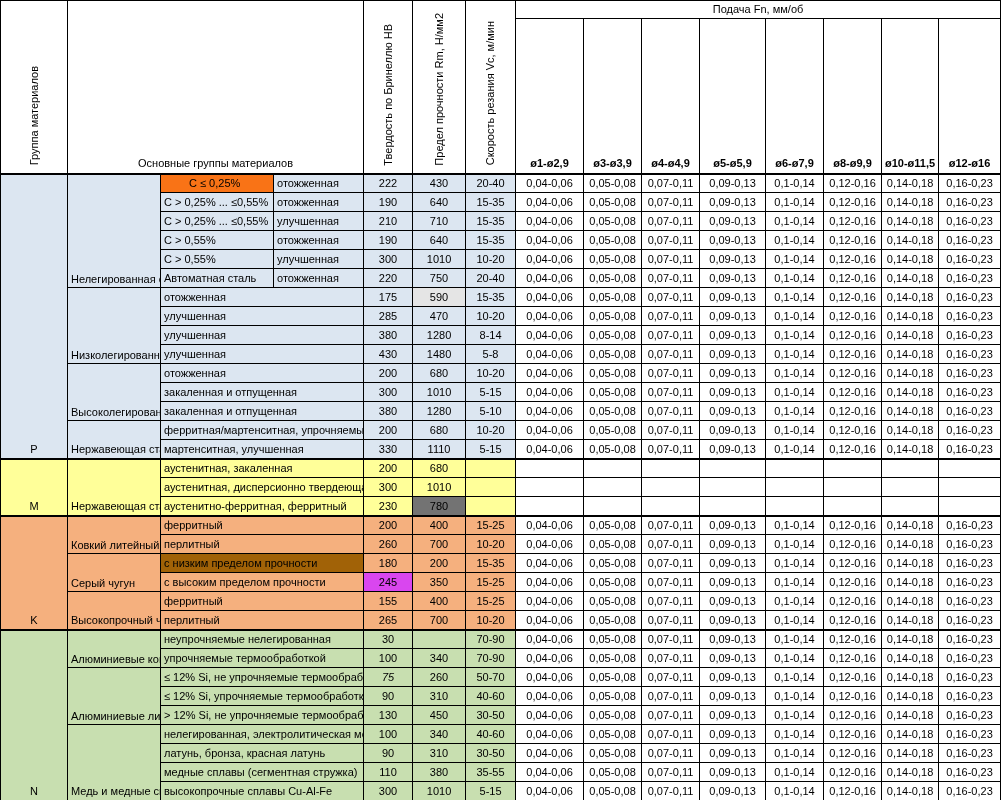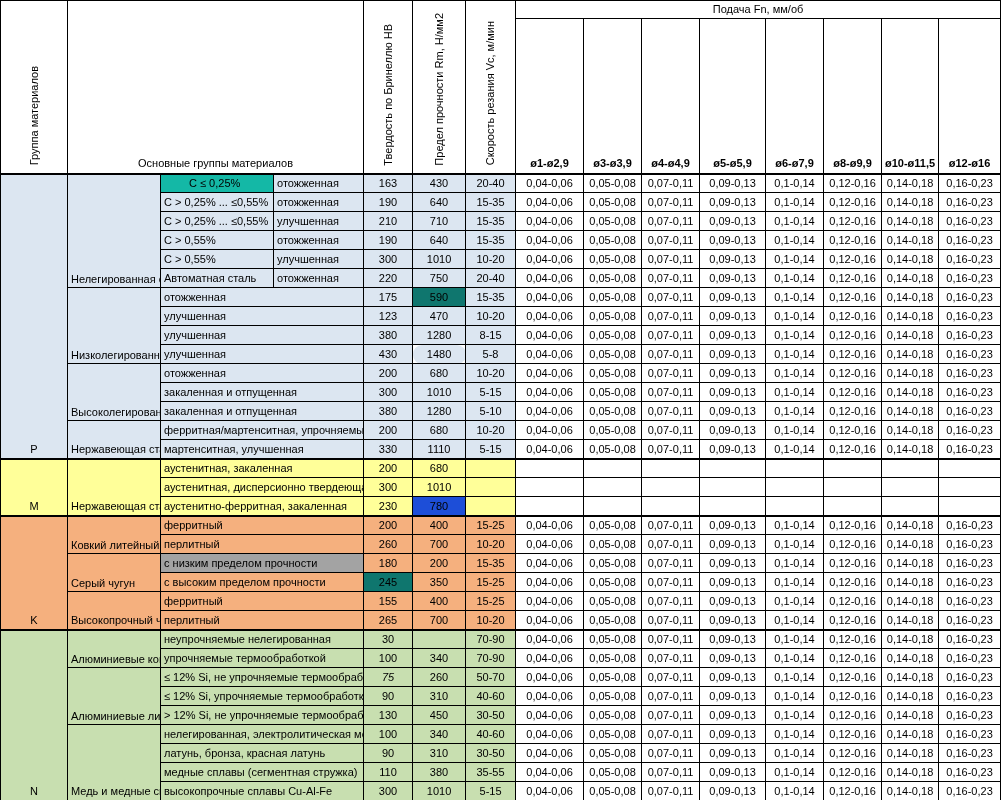--- a/index.html
+++ b/index.html
@@ -75,23 +75,23 @@
         <th class="dia">ø6-ø7,9</th>
         <th class="dia">ø8-ø9,9</th>
         <th class="dia">ø10-ø11,5</th>
         <th class="dia">ø12-ø16</th>
       </tr>
   </thead>
   <tbody id="table-body">
       <tr>
         <td class="section-cell bb2" rowspan="15" style="background: rgb(220, 230, 241);">P</td>
         <td class="group-cell" rowspan="6" style="background: rgb(220, 230, 241);">Нелегированная сталь</td>
-        <td class="mat" style="background: #14b8a6; padding-left: 28px;">C ≤ 0,25%</td>
+        <td class="mat" style="background: #f97316; padding-left: 28px;">C ≤ 0,25%</td>
         <td class="mat" style="background: rgb(220, 230, 241);">отожженная</td>
-        <td class="num" style="background: rgb(220, 230, 241);">163</td>
+        <td class="num" style="background: rgb(220, 230, 241);">222</td>
         <td class="num" style="background: rgb(220, 230, 241);">430</td>
         <td class="num" style="background: rgb(220, 230, 241);">20-40</td>
         <td class="feed" style="background: rgb(255, 255, 255);">0,04-0,06</td>
         <td class="feed" style="background: rgb(255, 255, 255);">0,05-0,08</td>
         <td class="feed" style="background: rgb(255, 255, 255);">0,07-0,11</td>
         <td class="feed" style="background: rgb(255, 255, 255);">0,09-0,13</td>
         <td class="feed" style="background: rgb(255, 255, 255);">0,1-0,14</td>
         <td class="feed" style="background: rgb(255, 255, 255);">0,12-0,16</td>
         <td class="feed" style="background: rgb(255, 255, 255);">0,14-0,18</td>
         <td class="feed" style="background: rgb(255, 255, 255);">0,16-0,23</td>
@@ -168,63 +168,63 @@
         <td class="feed" style="background: rgb(255, 255, 255);">0,09-0,13</td>
         <td class="feed" style="background: rgb(255, 255, 255);">0,1-0,14</td>
         <td class="feed" style="background: rgb(255, 255, 255);">0,12-0,16</td>
         <td class="feed" style="background: rgb(255, 255, 255);">0,14-0,18</td>
         <td class="feed" style="background: rgb(255, 255, 255);">0,16-0,23</td>
       </tr>
       <tr>
         <td class="group-cell" rowspan="4" style="background: rgb(220, 230, 241);">Низколегированная сталь</td>
         <td class="mat" colspan="2" style="background: rgb(220, 230, 241);">отожженная</td>
         <td class="num" style="background: rgb(220, 230, 241);">175</td>
-        <td class="num" style="background: #0f766e; margin-left: 13px;">590</td>
+        <td class="num" style="background: #e5e5e5; margin-left: 13px;">590</td>
         <td class="num" style="background: rgb(220, 230, 241);">15-35</td>
         <td class="feed" style="background: rgb(255, 255, 255);">0,04-0,06</td>
         <td class="feed" style="background: rgb(255, 255, 255);">0,05-0,08</td>
         <td class="feed" style="background: rgb(255, 255, 255);">0,07-0,11</td>
         <td class="feed" style="background: rgb(255, 255, 255);">0,09-0,13</td>
         <td class="feed" style="background: rgb(255, 255, 255);">0,1-0,14</td>
         <td class="feed" style="background: rgb(255, 255, 255);">0,12-0,16</td>
         <td class="feed" style="background: rgb(255, 255, 255);">0,14-0,18</td>
         <td class="feed" style="background: rgb(255, 255, 255);">0,16-0,23</td>
       </tr>
       <tr>
         <td class="mat" colspan="2" style="background: rgb(220, 230, 241);">улучшенная</td>
-        <td class="num" style="background: rgb(220, 230, 241);">123</td>
+        <td class="num" style="background: rgb(220, 230, 241);">285</td>
         <td class="num" style="background: rgb(220, 230, 241);">470</td>
         <td class="num" style="background: rgb(220, 230, 241);">10-20</td>
         <td class="feed" style="background: rgb(255, 255, 255);">0,04-0,06</td>
         <td class="feed" style="background: rgb(255, 255, 255);">0,05-0,08</td>
         <td class="feed" style="background: rgb(255, 255, 255);">0,07-0,11</td>
         <td class="feed" style="background: rgb(255, 255, 255);">0,09-0,13</td>
         <td class="feed" style="background: rgb(255, 255, 255);">0,1-0,14</td>
         <td class="feed" style="background: rgb(255, 255, 255);">0,12-0,16</td>
         <td class="feed" style="background: rgb(255, 255, 255);">0,14-0,18</td>
         <td class="feed" style="background: rgb(255, 255, 255);">0,16-0,23</td>
       </tr>
       <tr>
         <td class="mat" colspan="2" style="background: rgb(220, 230, 241);">улучшенная</td>
         <td class="num" style="background: rgb(220, 230, 241);">380</td>
         <td class="num" style="background: rgb(220, 230, 241);">1280</td>
-        <td class="num" style="background: rgb(220, 230, 241);">8-15</td>
+        <td class="num" style="background: rgb(220, 230, 241);">8-14</td>
         <td class="feed" style="background: rgb(255, 255, 255);">0,04-0,06</td>
         <td class="feed" style="background: rgb(255, 255, 255);">0,05-0,08</td>
         <td class="feed" style="background: rgb(255, 255, 255);">0,07-0,11</td>
         <td class="feed" style="background: rgb(255, 255, 255);">0,09-0,13</td>
         <td class="feed" style="background: rgb(255, 255, 255);">0,1-0,14</td>
         <td class="feed" style="background: rgb(255, 255, 255);">0,12-0,16</td>
         <td class="feed" style="background: rgb(255, 255, 255);">0,14-0,18</td>
         <td class="feed" style="background: rgb(255, 255, 255);">0,16-0,23</td>
       </tr>
       <tr>
         <td class="mat" colspan="2" style="background: rgb(220, 230, 241);">улучшенная</td>
         <td class="num" style="background: rgb(220, 230, 241);">430</td>
-        <td class="num" style="background: rgb(220, 230, 241); border-radius: 9px;">1480</td>
+        <td class="num" style="background: rgb(220, 230, 241);">1480</td>
         <td class="num" style="background: rgb(220, 230, 241);">5-8</td>
         <td class="feed" style="background: rgb(255, 255, 255);">0,04-0,06</td>
         <td class="feed" style="background: rgb(255, 255, 255);">0,05-0,08</td>
         <td class="feed" style="background: rgb(255, 255, 255);">0,07-0,11</td>
         <td class="feed" style="background: rgb(255, 255, 255);">0,09-0,13</td>
         <td class="feed" style="background: rgb(255, 255, 255);">0,1-0,14</td>
         <td class="feed" style="background: rgb(255, 255, 255);">0,12-0,16</td>
         <td class="feed" style="background: rgb(255, 255, 255);">0,14-0,18</td>
         <td class="feed" style="background: rgb(255, 255, 255);">0,16-0,23</td>
       </tr>
@@ -324,23 +324,23 @@
         <td class="feed" style="background: rgb(255, 255, 255);"></td>
         <td class="feed" style="background: rgb(255, 255, 255);"></td>
         <td class="feed" style="background: rgb(255, 255, 255);"></td>
         <td class="feed" style="background: rgb(255, 255, 255);"></td>
         <td class="feed" style="background: rgb(255, 255, 255);"></td>
         <td class="feed" style="background: rgb(255, 255, 255);"></td>
         <td class="feed" style="background: rgb(255, 255, 255);"></td>
         <td class="feed" style="background: rgb(255, 255, 255);"></td>
       </tr>
       <tr class="section-end">
-        <td class="mat" colspan="2" style="background: rgb(255, 255, 153);">аустенитно-ферритная, закаленная</td>
+        <td class="mat" colspan="2" style="background: rgb(255, 255, 153);">аустенитно-ферритная, ферритный</td>
         <td class="num" style="background: rgb(255, 255, 153);">230</td>
-        <td class="num" style="background: #1d4ed8;">780</td>
+        <td class="num" style="background: #737373;">780</td>
         <td class="num" style="background: rgb(255, 255, 153);"></td>
         <td class="feed" style="background: rgb(255, 255, 255);"></td>
         <td class="feed" style="background: rgb(255, 255, 255);"></td>
         <td class="feed" style="background: rgb(255, 255, 255);"></td>
         <td class="feed" style="background: rgb(255, 255, 255);"></td>
         <td class="feed" style="background: rgb(255, 255, 255);"></td>
         <td class="feed" style="background: rgb(255, 255, 255);"></td>
         <td class="feed" style="background: rgb(255, 255, 255);"></td>
         <td class="feed" style="background: rgb(255, 255, 255);"></td>
       </tr>
@@ -369,36 +369,36 @@
         <td class="feed" style="background: rgb(255, 255, 255);">0,05-0,08</td>
         <td class="feed" style="background: rgb(255, 255, 255);">0,07-0,11</td>
         <td class="feed" style="background: rgb(255, 255, 255);">0,09-0,13</td>
         <td class="feed" style="background: rgb(255, 255, 255);">0,1-0,14</td>
         <td class="feed" style="background: rgb(255, 255, 255);">0,12-0,16</td>
         <td class="feed" style="background: rgb(255, 255, 255);">0,14-0,18</td>
         <td class="feed" style="background: rgb(255, 255, 255);">0,16-0,23</td>
       </tr>
       <tr>
         <td class="group-cell" rowspan="2" style="background: rgb(245, 176, 126);">Серый чугун</td>
-        <td class="mat" colspan="2" style="background: #a3a3a3;">с низким пределом прочности</td>
+        <td class="mat" colspan="2" style="background: #a16207;">с низким пределом прочности</td>
         <td class="num" style="background: rgb(245, 176, 126);">180</td>
         <td class="num" style="background: rgb(245, 176, 126);">200</td>
         <td class="num" style="background: rgb(245, 176, 126);">15-35</td>
         <td class="feed" style="background: rgb(255, 255, 255);">0,04-0,06</td>
         <td class="feed" style="background: rgb(255, 255, 255);">0,05-0,08</td>
         <td class="feed" style="background: rgb(255, 255, 255);">0,07-0,11</td>
         <td class="feed" style="background: rgb(255, 255, 255);">0,09-0,13</td>
         <td class="feed" style="background: rgb(255, 255, 255);">0,1-0,14</td>
         <td class="feed" style="background: rgb(255, 255, 255);">0,12-0,16</td>
         <td class="feed" style="background: rgb(255, 255, 255);">0,14-0,18</td>
         <td class="feed" style="background: rgb(255, 255, 255);">0,16-0,23</td>
       </tr>
       <tr>
         <td class="mat" colspan="2" style="background: rgb(245, 176, 126);">с высоким пределом прочности</td>
-        <td class="num" style="background: #0f766e;">245</td>
+        <td class="num" style="background: #d946ef;">245</td>
         <td class="num" style="background: rgb(245, 176, 126);">350</td>
         <td class="num" style="background: rgb(245, 176, 126);">15-25</td>
         <td class="feed" style="background: rgb(255, 255, 255);">0,04-0,06</td>
         <td class="feed" style="background: rgb(255, 255, 255);">0,05-0,08</td>
         <td class="feed" style="background: rgb(255, 255, 255);">0,07-0,11</td>
         <td class="feed" style="background: rgb(255, 255, 255);">0,09-0,13</td>
         <td class="feed" style="background: rgb(255, 255, 255);">0,1-0,14</td>
         <td class="feed" style="background: rgb(255, 255, 255);">0,12-0,16</td>
         <td class="feed" style="background: rgb(255, 255, 255);">0,14-0,18</td>
         <td class="feed" style="background: rgb(255, 255, 255);">0,16-0,23</td>

